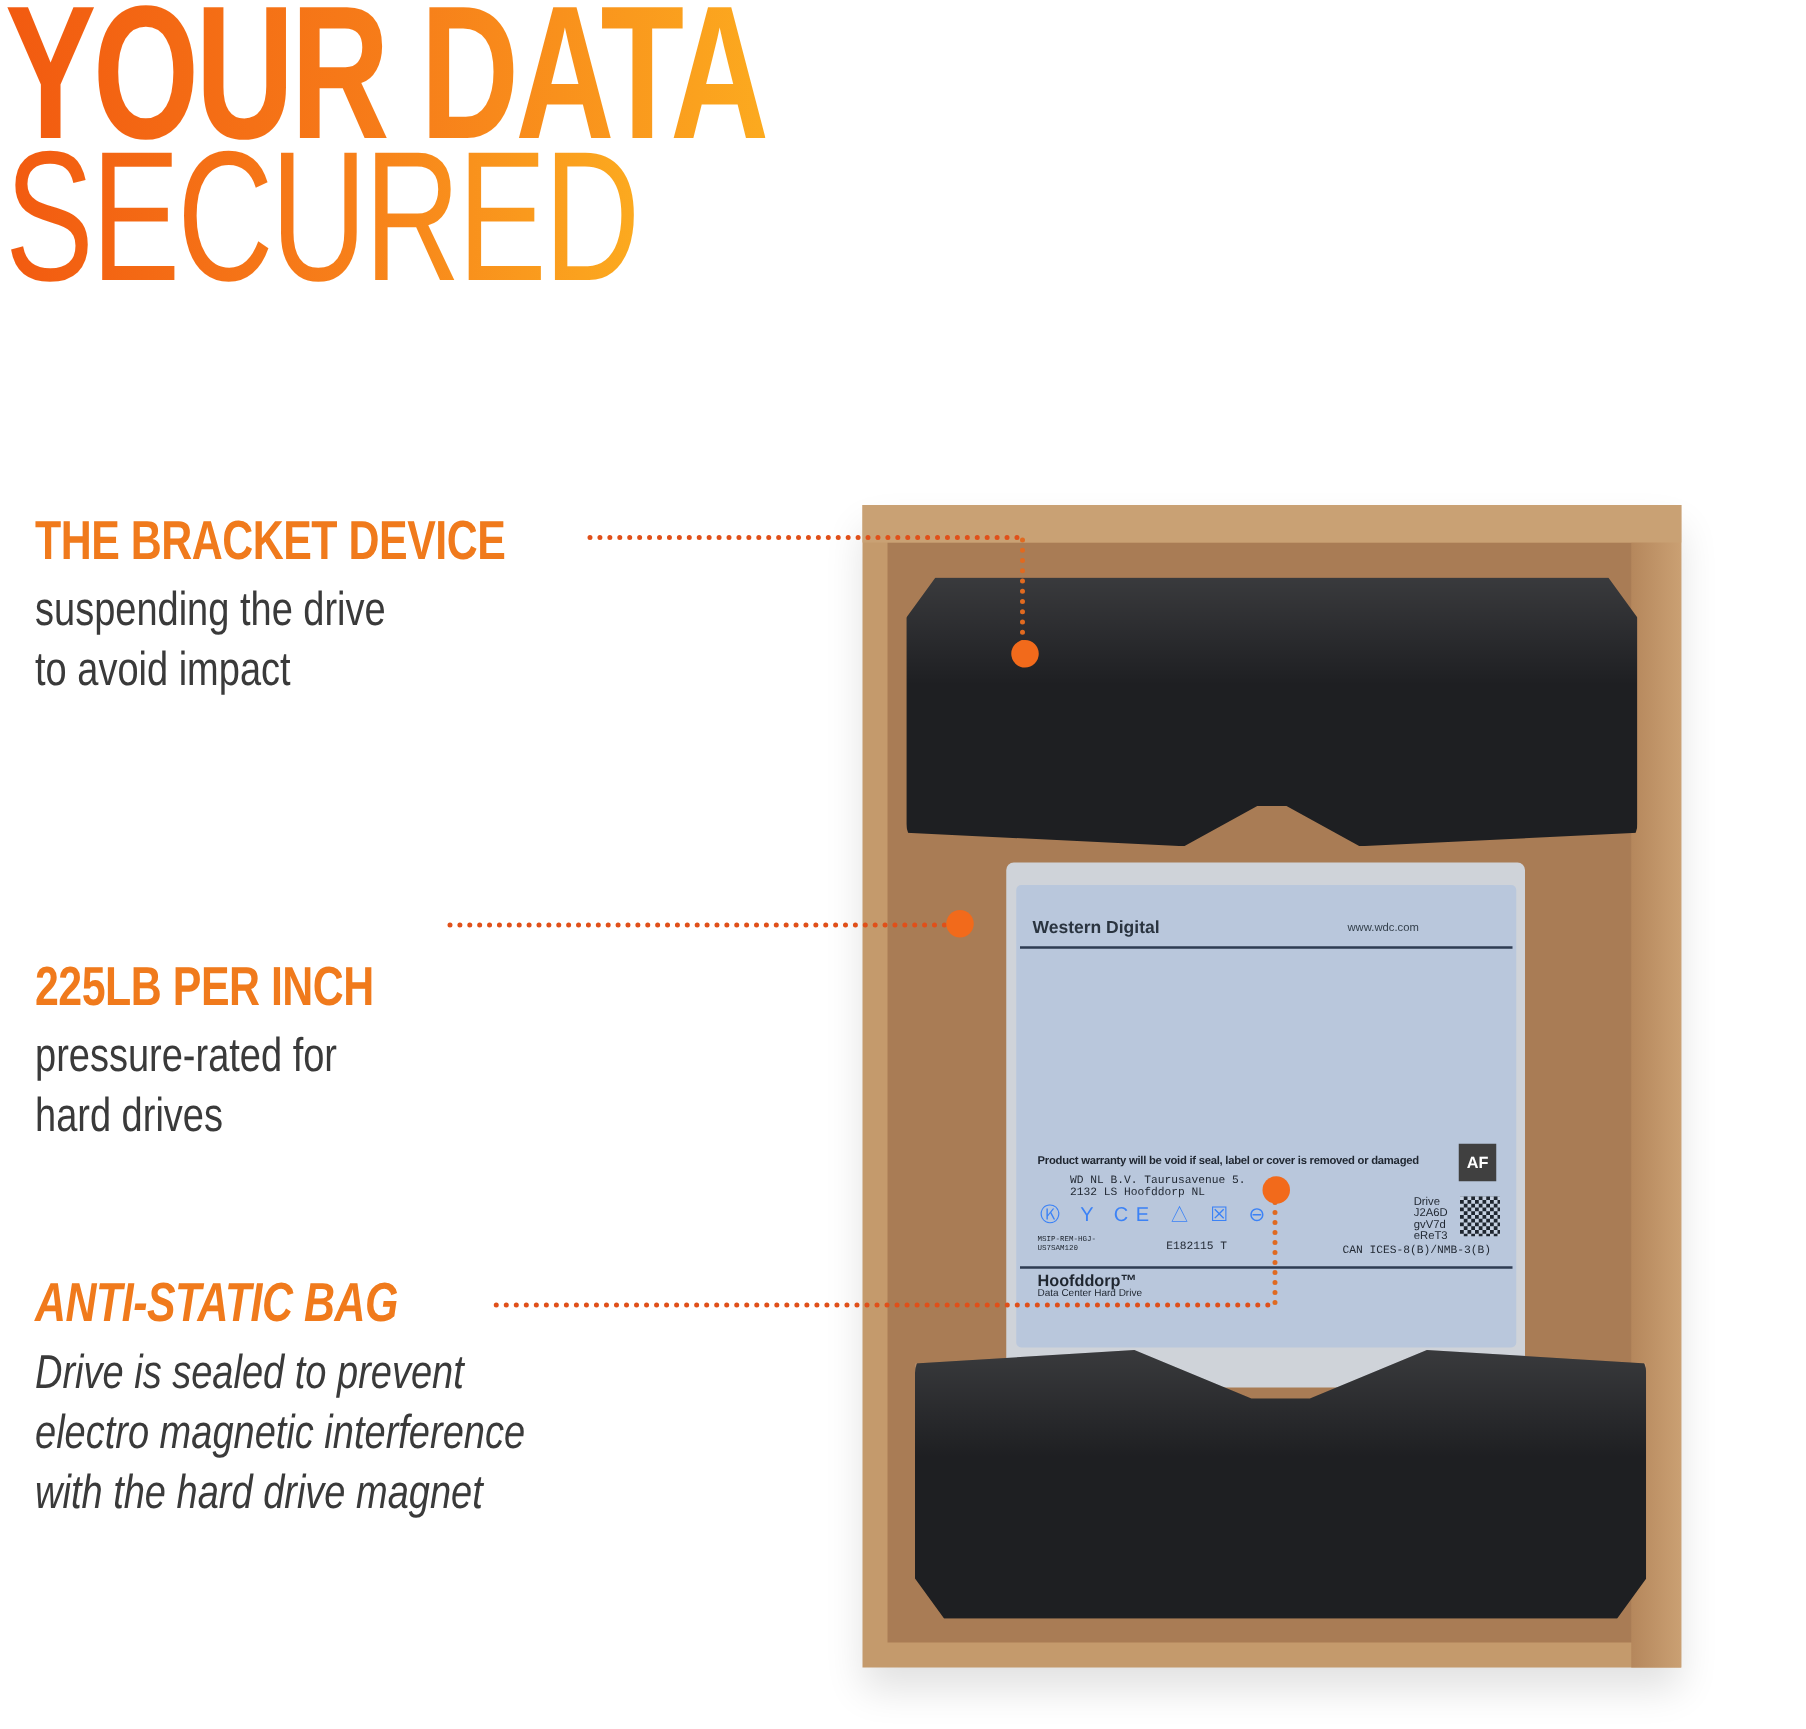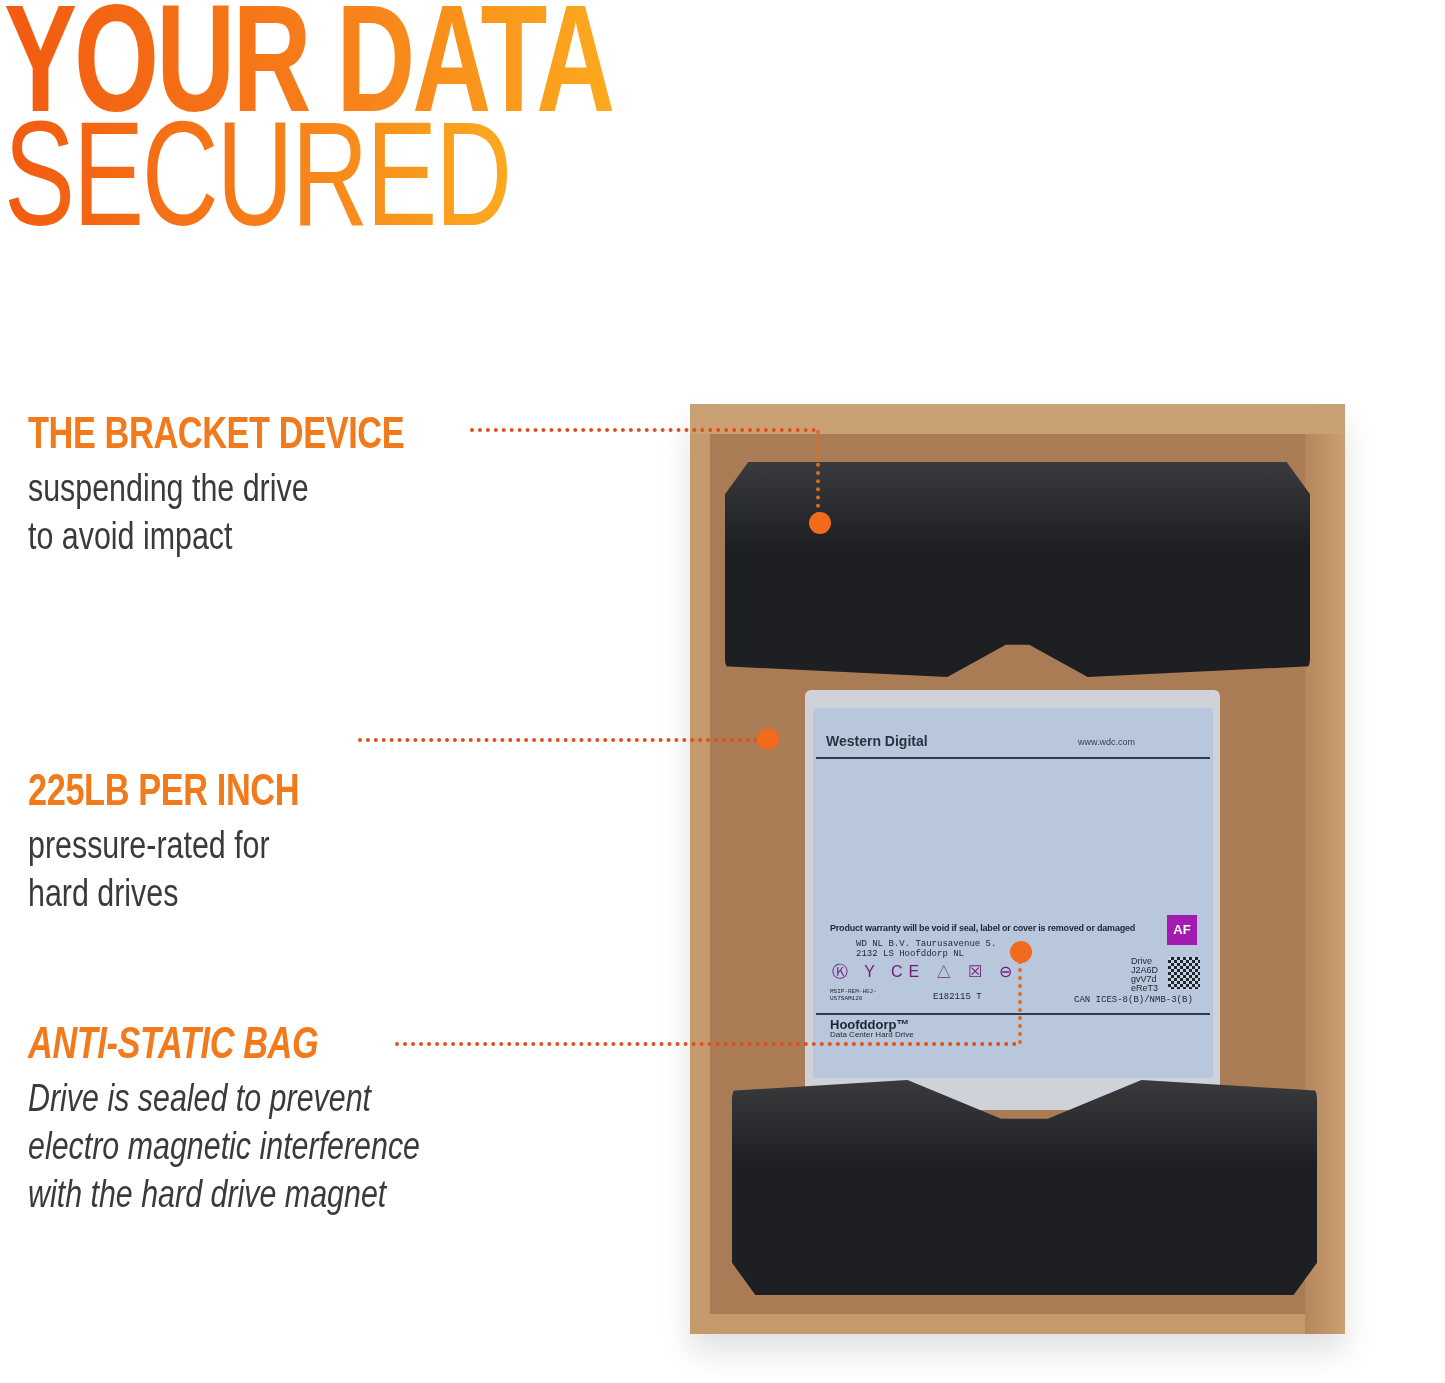--- a/index.html
+++ b/index.html
@@ -22,25 +22,25 @@
   .box-inner{position:absolute;left:20px;top:30px;right:30px;bottom:20px;background:#a97c55;}
   .box-wall-r{position:absolute;right:0;top:0;width:40px;height:100%;background:linear-gradient(90deg,#b5875c,#caa073);}
   .box-flap{position:absolute;left:0;top:0;width:100%;height:30px;background:#c9a174;}
   .drive{position:absolute;left:805px;top:690px;width:415px;height:420px;background:#cfd3d9;border-radius:6px;}
   .label{position:absolute;left:813px;top:708px;width:400px;height:370px;background:#b9c7dc;border-radius:4px;}
   .wd{position:absolute;left:826px;top:733px;font-size:14px;font-weight:700;color:#2a3440;}
   .wdurl{position:absolute;left:1078px;top:737px;font-size:9px;color:#34404c;text-align:center;}
   .lbl-rule{position:absolute;left:816px;top:757px;width:394px;height:2px;background:#2e3c52;}
   .warranty{position:absolute;left:830px;top:923px;font-size:9px;font-weight:700;color:#1f2630;letter-spacing:-0.2px;}
   .addr{position:absolute;left:856px;top:939px;font-family:"Liberation Mono",monospace;font-size:9px;line-height:10px;color:#1f2630;white-space:pre;}
-  .cert{position:absolute;left:832px;top:962px;font-size:16px;color:#701a75;letter-spacing:6px;}
+  .cert{position:absolute;left:832px;top:962px;font-size:16px;color:#3b82f6;letter-spacing:6px;}
   .e-num{position:absolute;left:933px;top:992px;font-family:"Liberation Mono",monospace;font-size:9px;color:#1f2630;}
   .can{position:absolute;left:1074px;top:995px;font-family:"Liberation Mono",monospace;font-size:9px;color:#1f2630;}
   .msip{position:absolute;left:830px;top:988px;font-family:"Liberation Mono",monospace;font-size:6px;line-height:7px;color:#1f2630;white-space:pre;}
-  .af{position:absolute;left:1167px;top:915px;width:30px;height:30px;background:#a21caf;color:#fff;font-size:13px;font-weight:700;text-align:center;line-height:30px;}
+  .af{position:absolute;left:1167px;top:915px;width:30px;height:30px;background:#404040;color:#fff;font-size:13px;font-weight:700;text-align:center;line-height:30px;}
   .qr{position:absolute;left:1168px;top:957px;width:32px;height:32px;background:repeating-conic-gradient(#1f2630 0 25%,#c5d0e0 0 50%) 0 0/6px 6px;}
   .codes{position:absolute;left:1131px;top:957px;font-size:9px;line-height:9px;color:#1f2630;white-space:pre;}
   .lbl-rule2{position:absolute;left:816px;top:1013px;width:394px;height:2px;background:#2e3c52;}
   .ultra{position:absolute;left:830px;top:1017px;font-size:13px;font-weight:700;color:#1f2630;}
   .ultra-sub{position:absolute;left:830px;top:1030px;font-size:8px;color:#1f2630;}
   .bracket{position:absolute;background:#1e1f22;border-radius:18px;}
   .bracket-top{left:725px;top:462px;width:585px;height:215px;clip-path:polygon(0 15%,4% 0,96% 0,100% 15%,100% 95%,62% 100%,52% 85%,48% 85%,38% 100%,0 95%);}
   .bracket-bot{left:732px;top:1080px;width:585px;height:215px;clip-path:polygon(0 5%,30% 0,46% 18%,54% 18%,70% 0,100% 5%,100% 85%,96% 100%,4% 100%,0 85%);}
   .sheen{position:absolute;background:linear-gradient(180deg,rgba(255,255,255,0.12),rgba(255,255,255,0));}
 </style>

